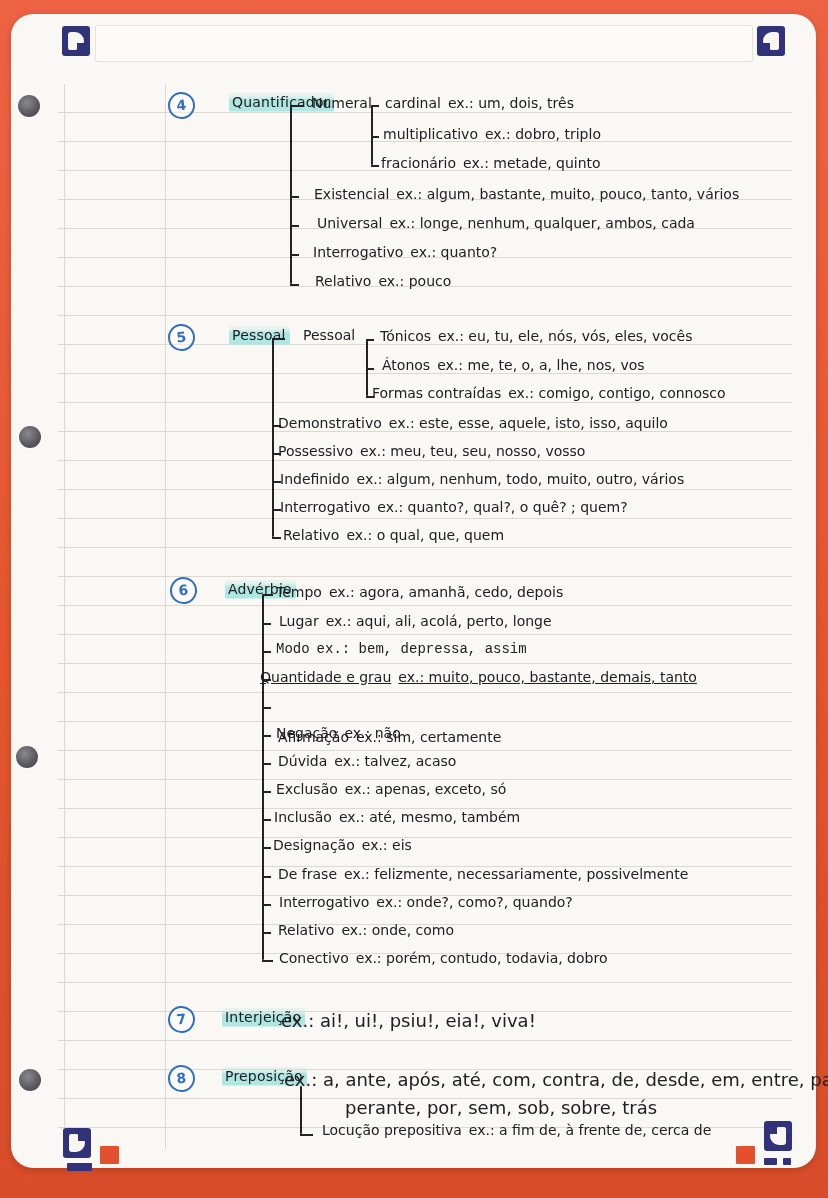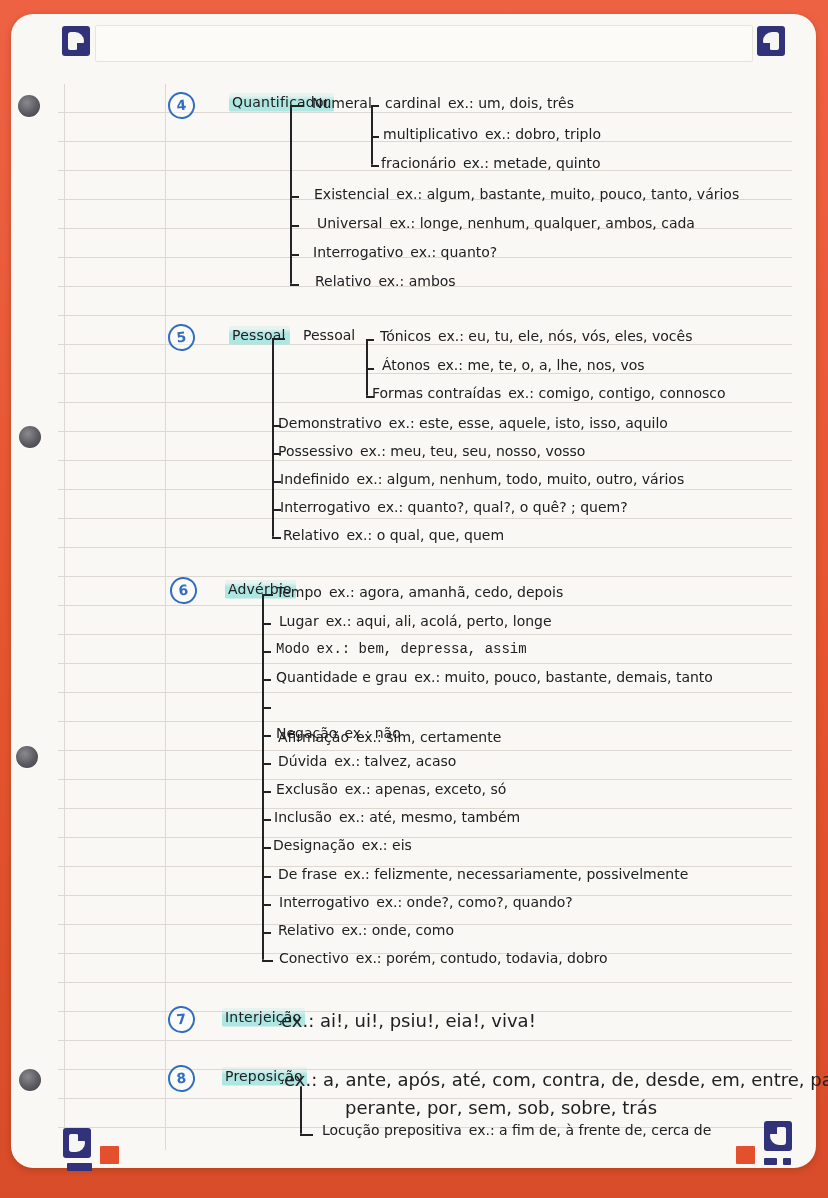--- a/index.html
+++ b/index.html
@@ -120,21 +120,21 @@
 <div class="row" style="left:314px;top:186px;">
   <span class="lbl">Existencial</span><span class="ex">ex.: algum, bastante, muito, pouco, tanto, vários</span>
 </div>
 <div class="row" style="left:317px;top:215px;">
   <span class="lbl">Universal</span><span class="ex">ex.: longe, nenhum, qualquer, ambos, cada</span>
 </div>
 <div class="row" style="left:313px;top:244px;">
   <span class="lbl">Interrogativo</span><span class="ex">ex.: quanto?</span>
 </div>
 <div class="row" style="left:315px;top:273px;">
-  <span class="lbl">Relativo</span><span class="ex">ex.: ambos</span>
+  <span class="lbl">Relativo</span><span class="ex">ex.: pouco</span>
 </div>
 
 <div class="numcircle" style="left:168px;top:324px;">5</div>
 <div class="sec-title" style="left:201px;top:326px;">Pessoal</div>
 
 <div class="vline" style="left:272px;top:338px;height:199px;"></div>
 <div class="tick" style="left:272px;top:338px;width:13px;"></div>
 <div class="tick" style="left:272px;top:425px;width:9px;"></div>
 <div class="tick" style="left:272px;top:453px;width:9px;"></div>
 <div class="tick" style="left:272px;top:481px;width:9px;"></div>
@@ -195,21 +195,21 @@
 
 <div class="row" style="left:276px;top:584px;">
   <span class="lbl">Tempo</span><span class="ex">ex.: agora, amanhã, cedo, depois</span>
 </div>
 <div class="row" style="left:279px;top:613px;">
   <span class="lbl">Lugar</span><span class="ex">ex.: aqui, ali, acolá, perto, longe</span>
 </div>
 <div class="row" style="left:276px;top:641px;font-family:Liberation Mono, monospace;">
   <span class="lbl">Modo</span><span class="ex">ex.: bem, depressa, assim</span>
 </div>
-<div class="row" style="left:276px;top:669px;">
+<div class="row" style="left:260px;top:669px;text-decoration:underline;">
   <span class="lbl">Quantidade e grau</span><span class="ex">ex.: muito, pouco, bastante, demais, tanto</span>
 </div>
 <div class="row" style="left:278px;top:697px;margin-top:32px;">
   <span class="lbl">Afirmação</span><span class="ex">ex.: sim, certamente</span>
 </div>
 <div class="row" style="left:276px;top:725px;">
   <span class="lbl">Negação</span><span class="ex">ex.: não</span>
 </div>
 <div class="row" style="left:278px;top:753px;">
   <span class="lbl">Dúvida</span><span class="ex">ex.: talvez, acaso</span>

